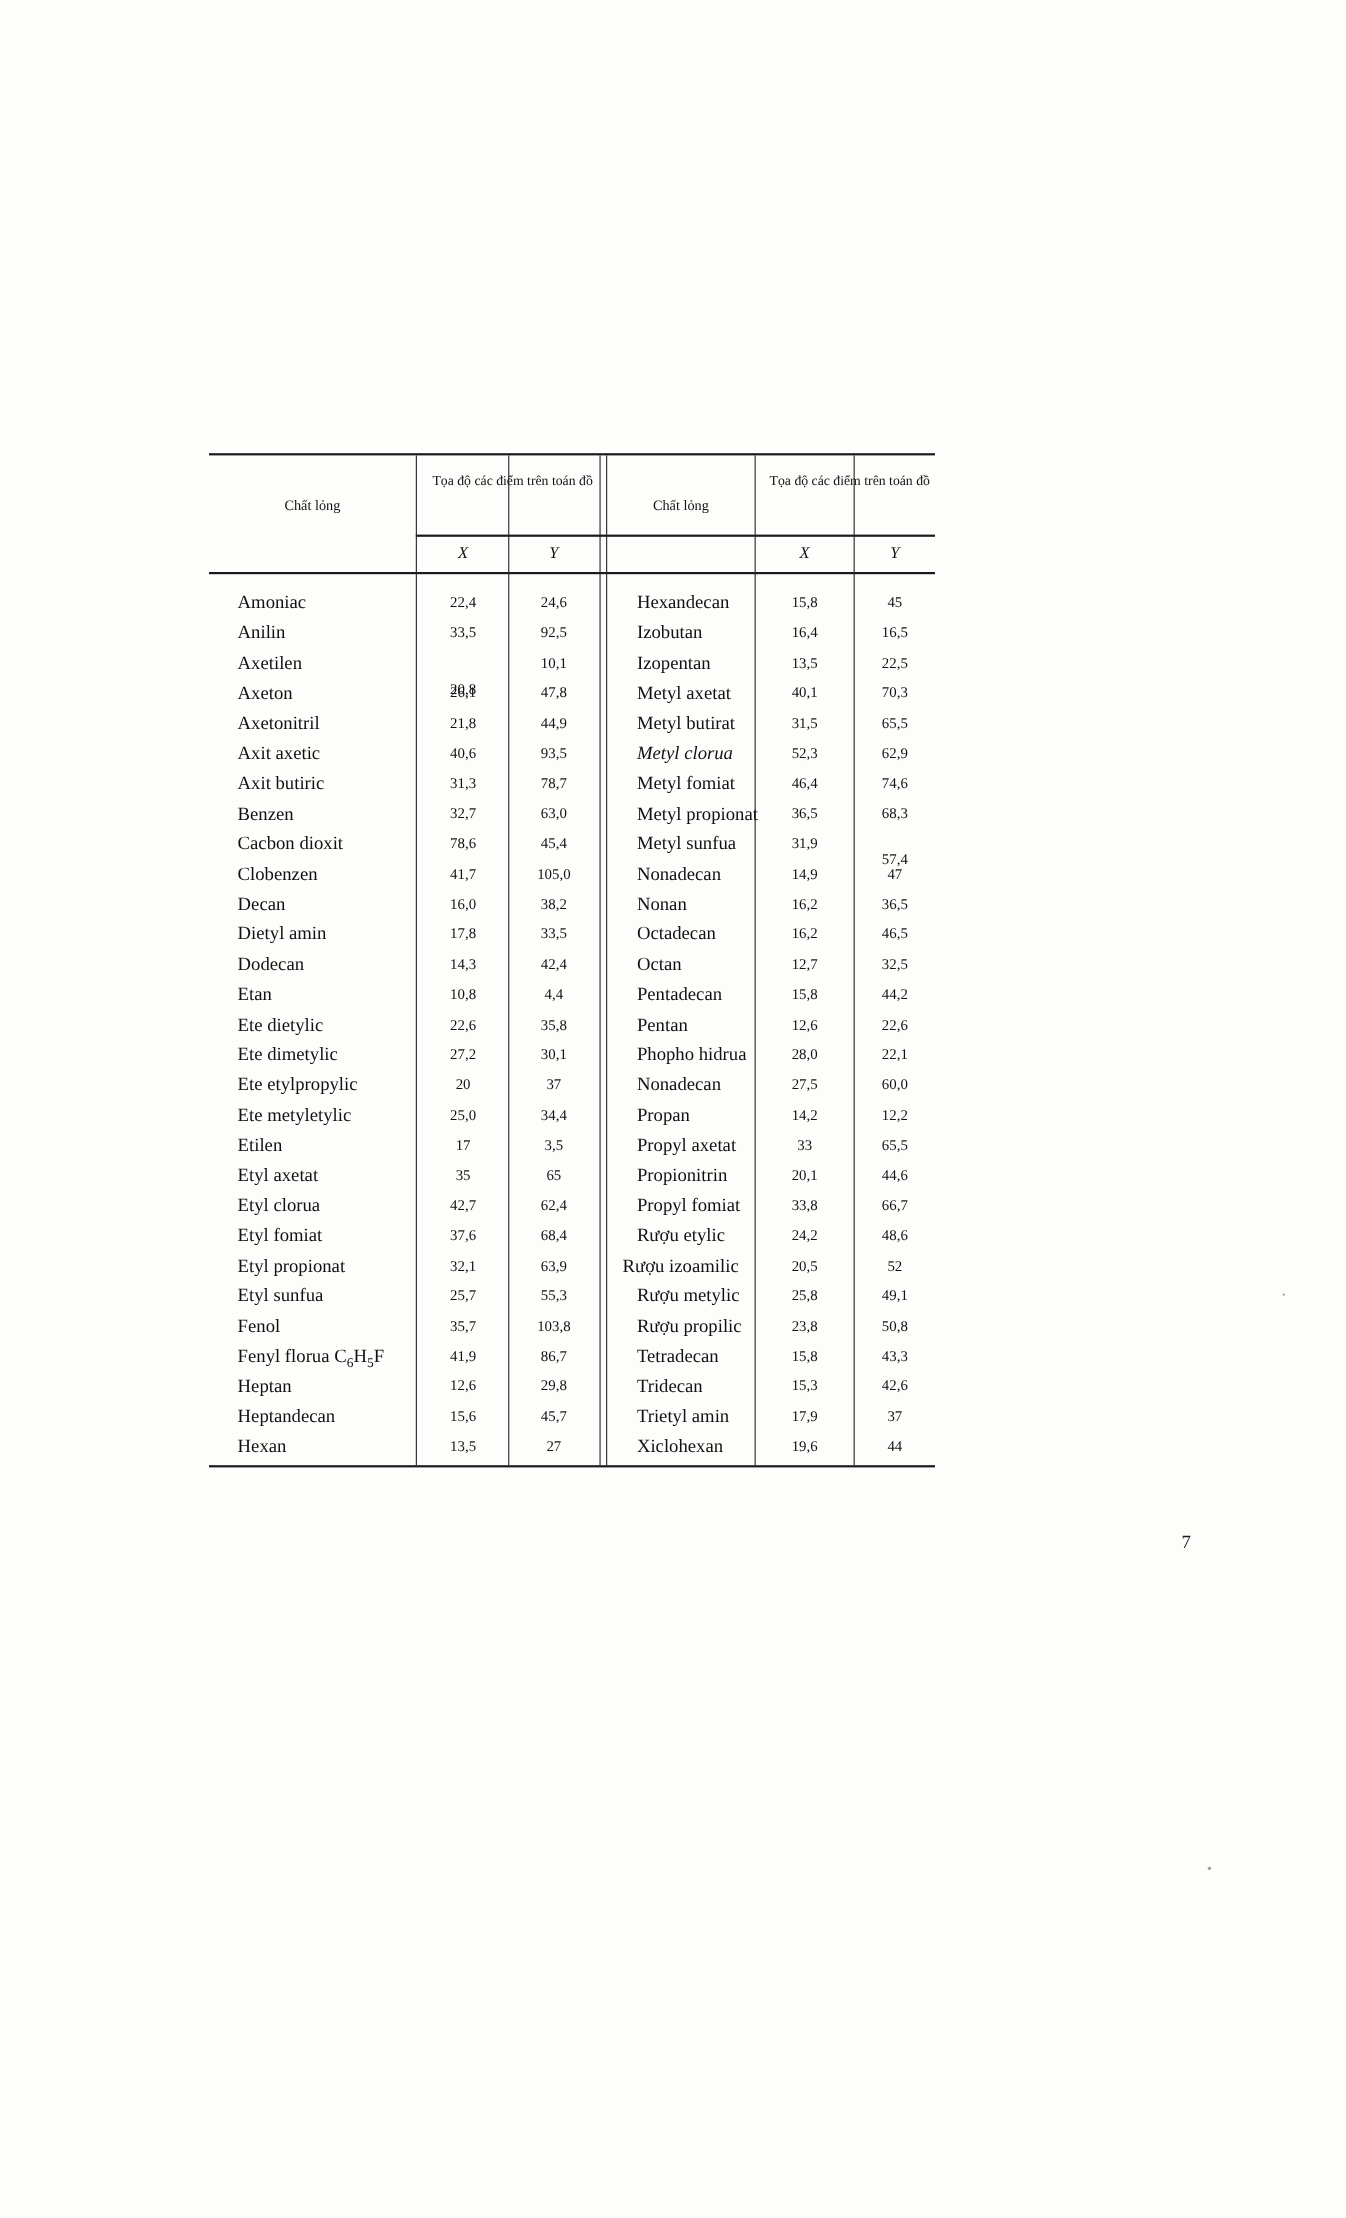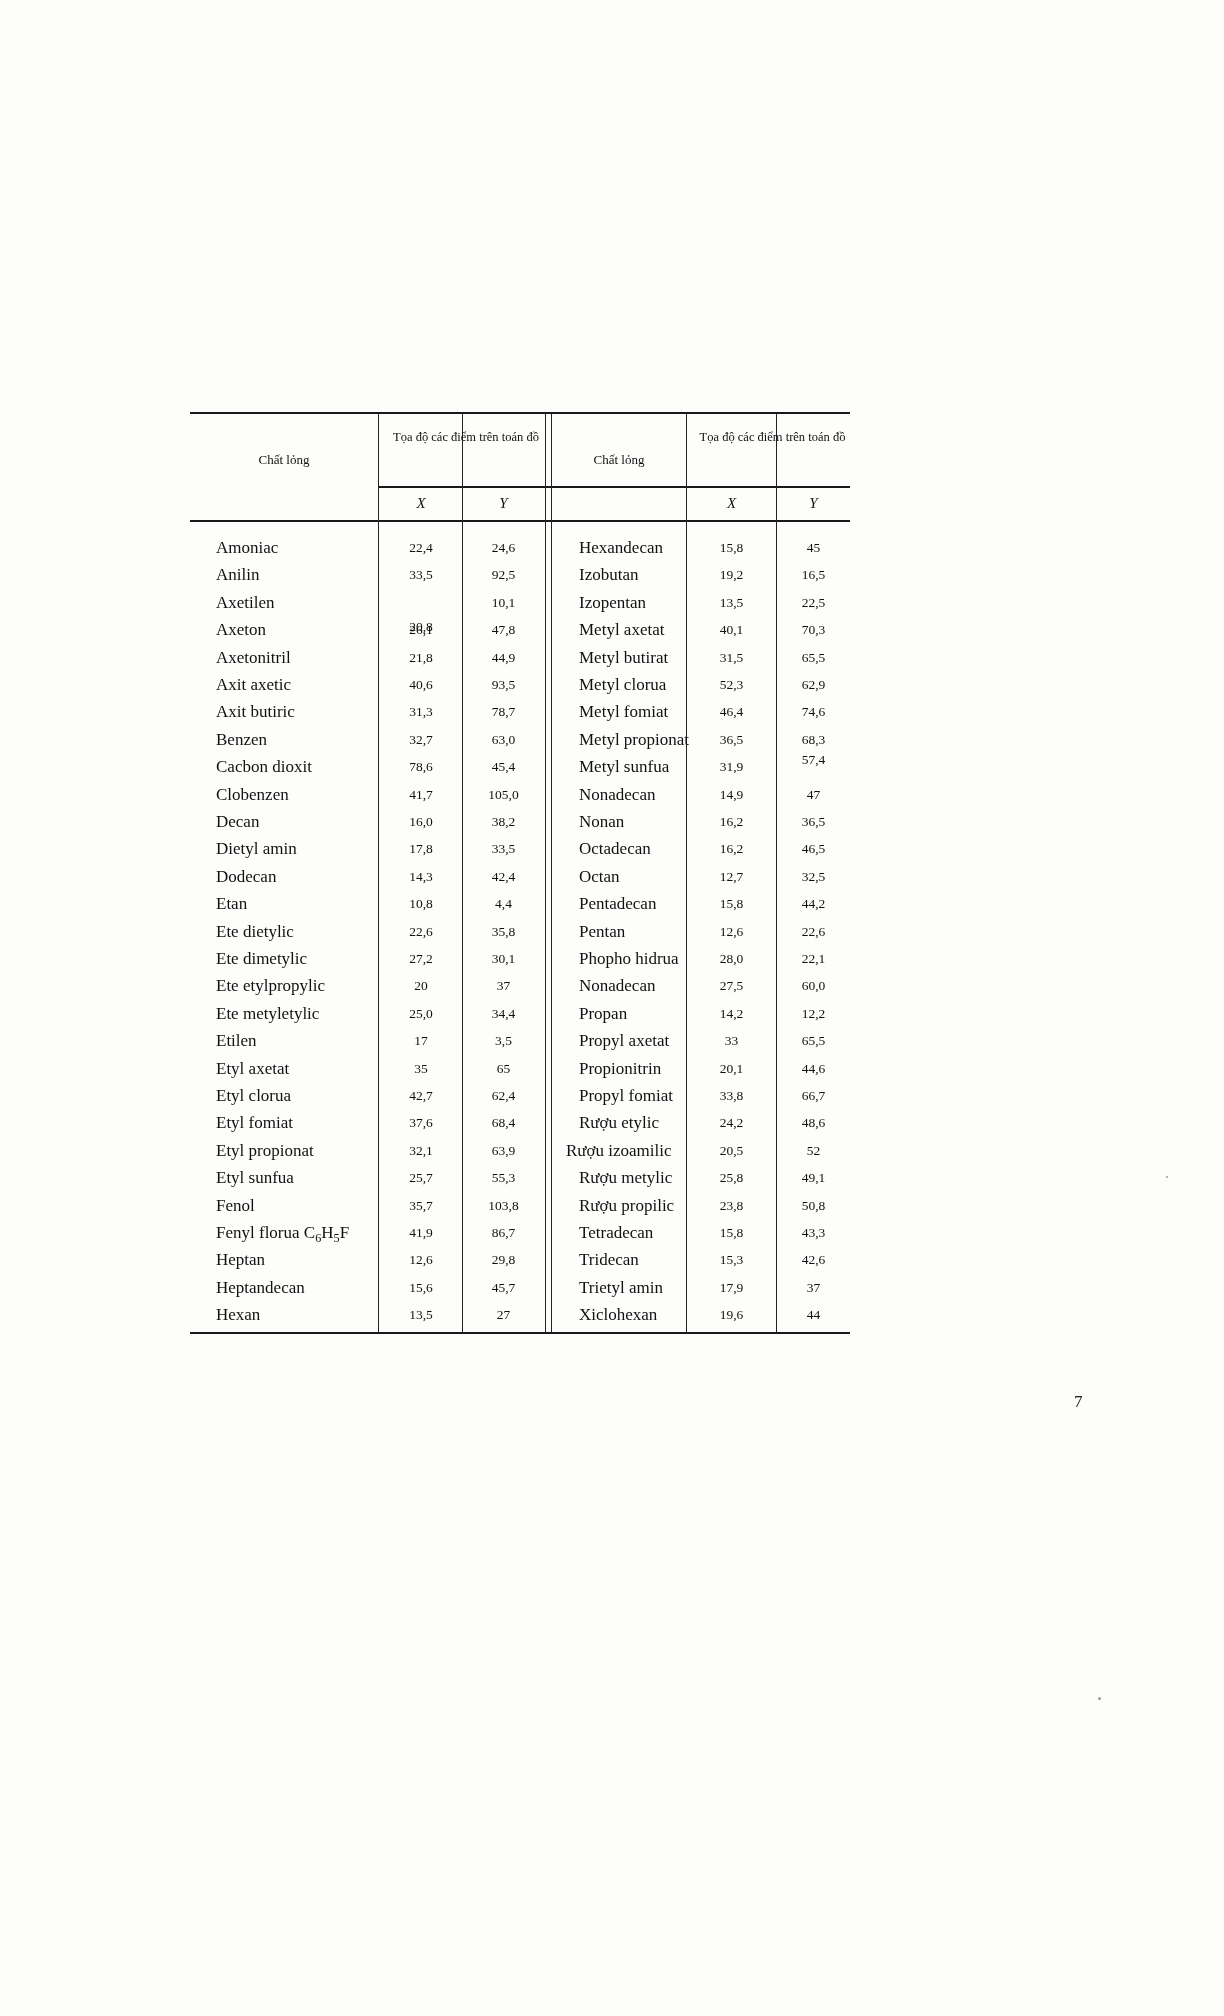--- a/index.html
+++ b/index.html
@@ -294,43 +294,43 @@
         <div class="tcell c-num" style="left: 190px; top: 861.8px; width: 82px; height: 27.4px; line-height: 27.4px;">15,6</div>
         <div class="tcell c-num" style="left: 273px; top: 861.8px; width: 81px; height: 27.4px; line-height: 27.4px;">45,7</div>
         <div></div>
         <div class="tcell c-name" style="left: 0px; top: 889.2px; width: 188px; height: 27.4px; line-height: 27.4px;">Hexan</div>
         <div class="tcell c-num" style="left: 190px; top: 889.2px; width: 82px; height: 27.4px; line-height: 27.4px;">13,5</div>
         <div class="tcell c-num" style="left: 273px; top: 889.2px; width: 81px; height: 27.4px; line-height: 27.4px;">27</div>
         <div class="tcell c-name" style="left: 363px; top: 122px; width: 132px; height: 27.4px; line-height: 27.4px;">Hexandecan</div>
         <div class="tcell c-num" style="left: 497px; top: 122px; width: 89px; height: 27.4px; line-height: 27.4px;">15,8</div>
         <div class="tcell c-num" style="left: 587px; top: 122px; width: 73px; height: 27.4px; line-height: 27.4px;">45</div>
         <div class="tcell c-name" style="left: 363px; top: 149.4px; width: 132px; height: 27.4px; line-height: 27.4px;">Izobutan</div>
-        <div class="tcell c-num" style="left: 497px; top: 149.4px; width: 89px; height: 27.4px; line-height: 27.4px;">19,2</div>
+        <div class="tcell c-num" style="left: 497px; top: 149.4px; width: 89px; height: 27.4px; line-height: 27.4px;">16,4</div>
         <div class="tcell c-num" style="left: 587px; top: 149.4px; width: 73px; height: 27.4px; line-height: 27.4px;">16,5</div>
         <div class="tcell c-name" style="left: 363px; top: 176.8px; width: 132px; height: 27.4px; line-height: 27.4px;">Izopentan</div>
         <div class="tcell c-num" style="left: 497px; top: 176.8px; width: 89px; height: 27.4px; line-height: 27.4px;">13,5</div>
         <div class="tcell c-num" style="left: 587px; top: 176.8px; width: 73px; height: 27.4px; line-height: 27.4px;">22,5</div>
         <div class="tcell c-name" style="left: 363px; top: 204.2px; width: 132px; height: 27.4px; line-height: 27.4px;">Metyl axetat</div>
         <div class="tcell c-num" style="left: 497px; top: 204.2px; width: 89px; height: 27.4px; line-height: 27.4px;">40,1</div>
         <div class="tcell c-num" style="left: 587px; top: 204.2px; width: 73px; height: 27.4px; line-height: 27.4px;">70,3</div>
         <div class="tcell c-name" style="left: 363px; top: 231.6px; width: 132px; height: 27.4px; line-height: 27.4px;">Metyl butirat</div>
         <div class="tcell c-num" style="left: 497px; top: 231.6px; width: 89px; height: 27.4px; line-height: 27.4px;">31,5</div>
         <div class="tcell c-num" style="left: 587px; top: 231.6px; width: 73px; height: 27.4px; line-height: 27.4px;">65,5</div>
-        <div class="tcell c-name" style="left: 363px; top: 259px; width: 132px; height: 27.4px; line-height: 27.4px;">Metyl clorua</div>
+        <div class="tcell c-name" style="left: 363px; top: 259px; width: 132px; height: 27.4px; line-height: 27.4px; font-style: italic;">Metyl clorua</div>
         <div class="tcell c-num" style="left: 497px; top: 259px; width: 89px; height: 27.4px; line-height: 27.4px;">52,3</div>
         <div class="tcell c-num" style="left: 587px; top: 259px; width: 73px; height: 27.4px; line-height: 27.4px;">62,9</div>
         <div class="tcell c-name" style="left: 363px; top: 286.4px; width: 132px; height: 27.4px; line-height: 27.4px;">Metyl fomiat</div>
         <div class="tcell c-num" style="left: 497px; top: 286.4px; width: 89px; height: 27.4px; line-height: 27.4px;">46,4</div>
         <div class="tcell c-num" style="left: 587px; top: 286.4px; width: 73px; height: 27.4px; line-height: 27.4px;">74,6</div>
         <div class="tcell c-name" style="left: 363px; top: 313.8px; width: 132px; height: 27.4px; line-height: 27.4px;">Metyl propionat</div>
         <div class="tcell c-num" style="left: 497px; top: 313.8px; width: 89px; height: 27.4px; line-height: 27.4px;">36,5</div>
         <div class="tcell c-num" style="left: 587px; top: 313.8px; width: 73px; height: 27.4px; line-height: 27.4px; text-align: center;">68,3</div>
         <div class="tcell c-name" style="left: 363px; top: 341.2px; width: 132px; height: 27.4px; line-height: 27.4px;">Metyl sunfua</div>
         <div class="tcell c-num" style="left: 497px; top: 341.2px; width: 89px; height: 27.4px; line-height: 27.4px;">31,9</div>
-        <div class="tcell c-num" style="left: 587px; top: 334px; width: 73px; height: 27.4px; line-height: 27.4px;">57,4</div>
+        <div class="tcell c-num" style="left: 587px; top: 355px; width: 73px; height: 27.4px; line-height: 27.4px;">57,4</div>
         <div class="tcell c-name" style="left: 363px; top: 368.6px; width: 132px; height: 27.4px; line-height: 27.4px;">Nonadecan</div>
         <div class="tcell c-num" style="left: 497px; top: 368.6px; width: 89px; height: 27.4px; line-height: 27.4px;">14,9</div>
         <div class="tcell c-num" style="left: 587px; top: 368.6px; width: 73px; height: 27.4px; line-height: 27.4px;">47</div>
         <div class="tcell c-name" style="left: 363px; top: 396px; width: 132px; height: 27.4px; line-height: 27.4px;">Nonan</div>
         <div class="tcell c-num" style="left: 497px; top: 396px; width: 89px; height: 27.4px; line-height: 27.4px;">16,2</div>
         <div class="tcell c-num" style="left: 587px; top: 396px; width: 73px; height: 27.4px; line-height: 27.4px;">36,5</div>
         <div class="tcell c-name" style="left: 363px; top: 423.4px; width: 132px; height: 27.4px; line-height: 27.4px;">Octadecan</div>
         <div class="tcell c-num" style="left: 497px; top: 423.4px; width: 89px; height: 27.4px; line-height: 27.4px;">16,2</div>
         <div class="tcell c-num" style="left: 587px; top: 423.4px; width: 73px; height: 27.4px; line-height: 27.4px;">46,5</div>
         <div class="tcell c-name" style="left: 363px; top: 450.8px; width: 132px; height: 27.4px; line-height: 27.4px;">Octan</div>

